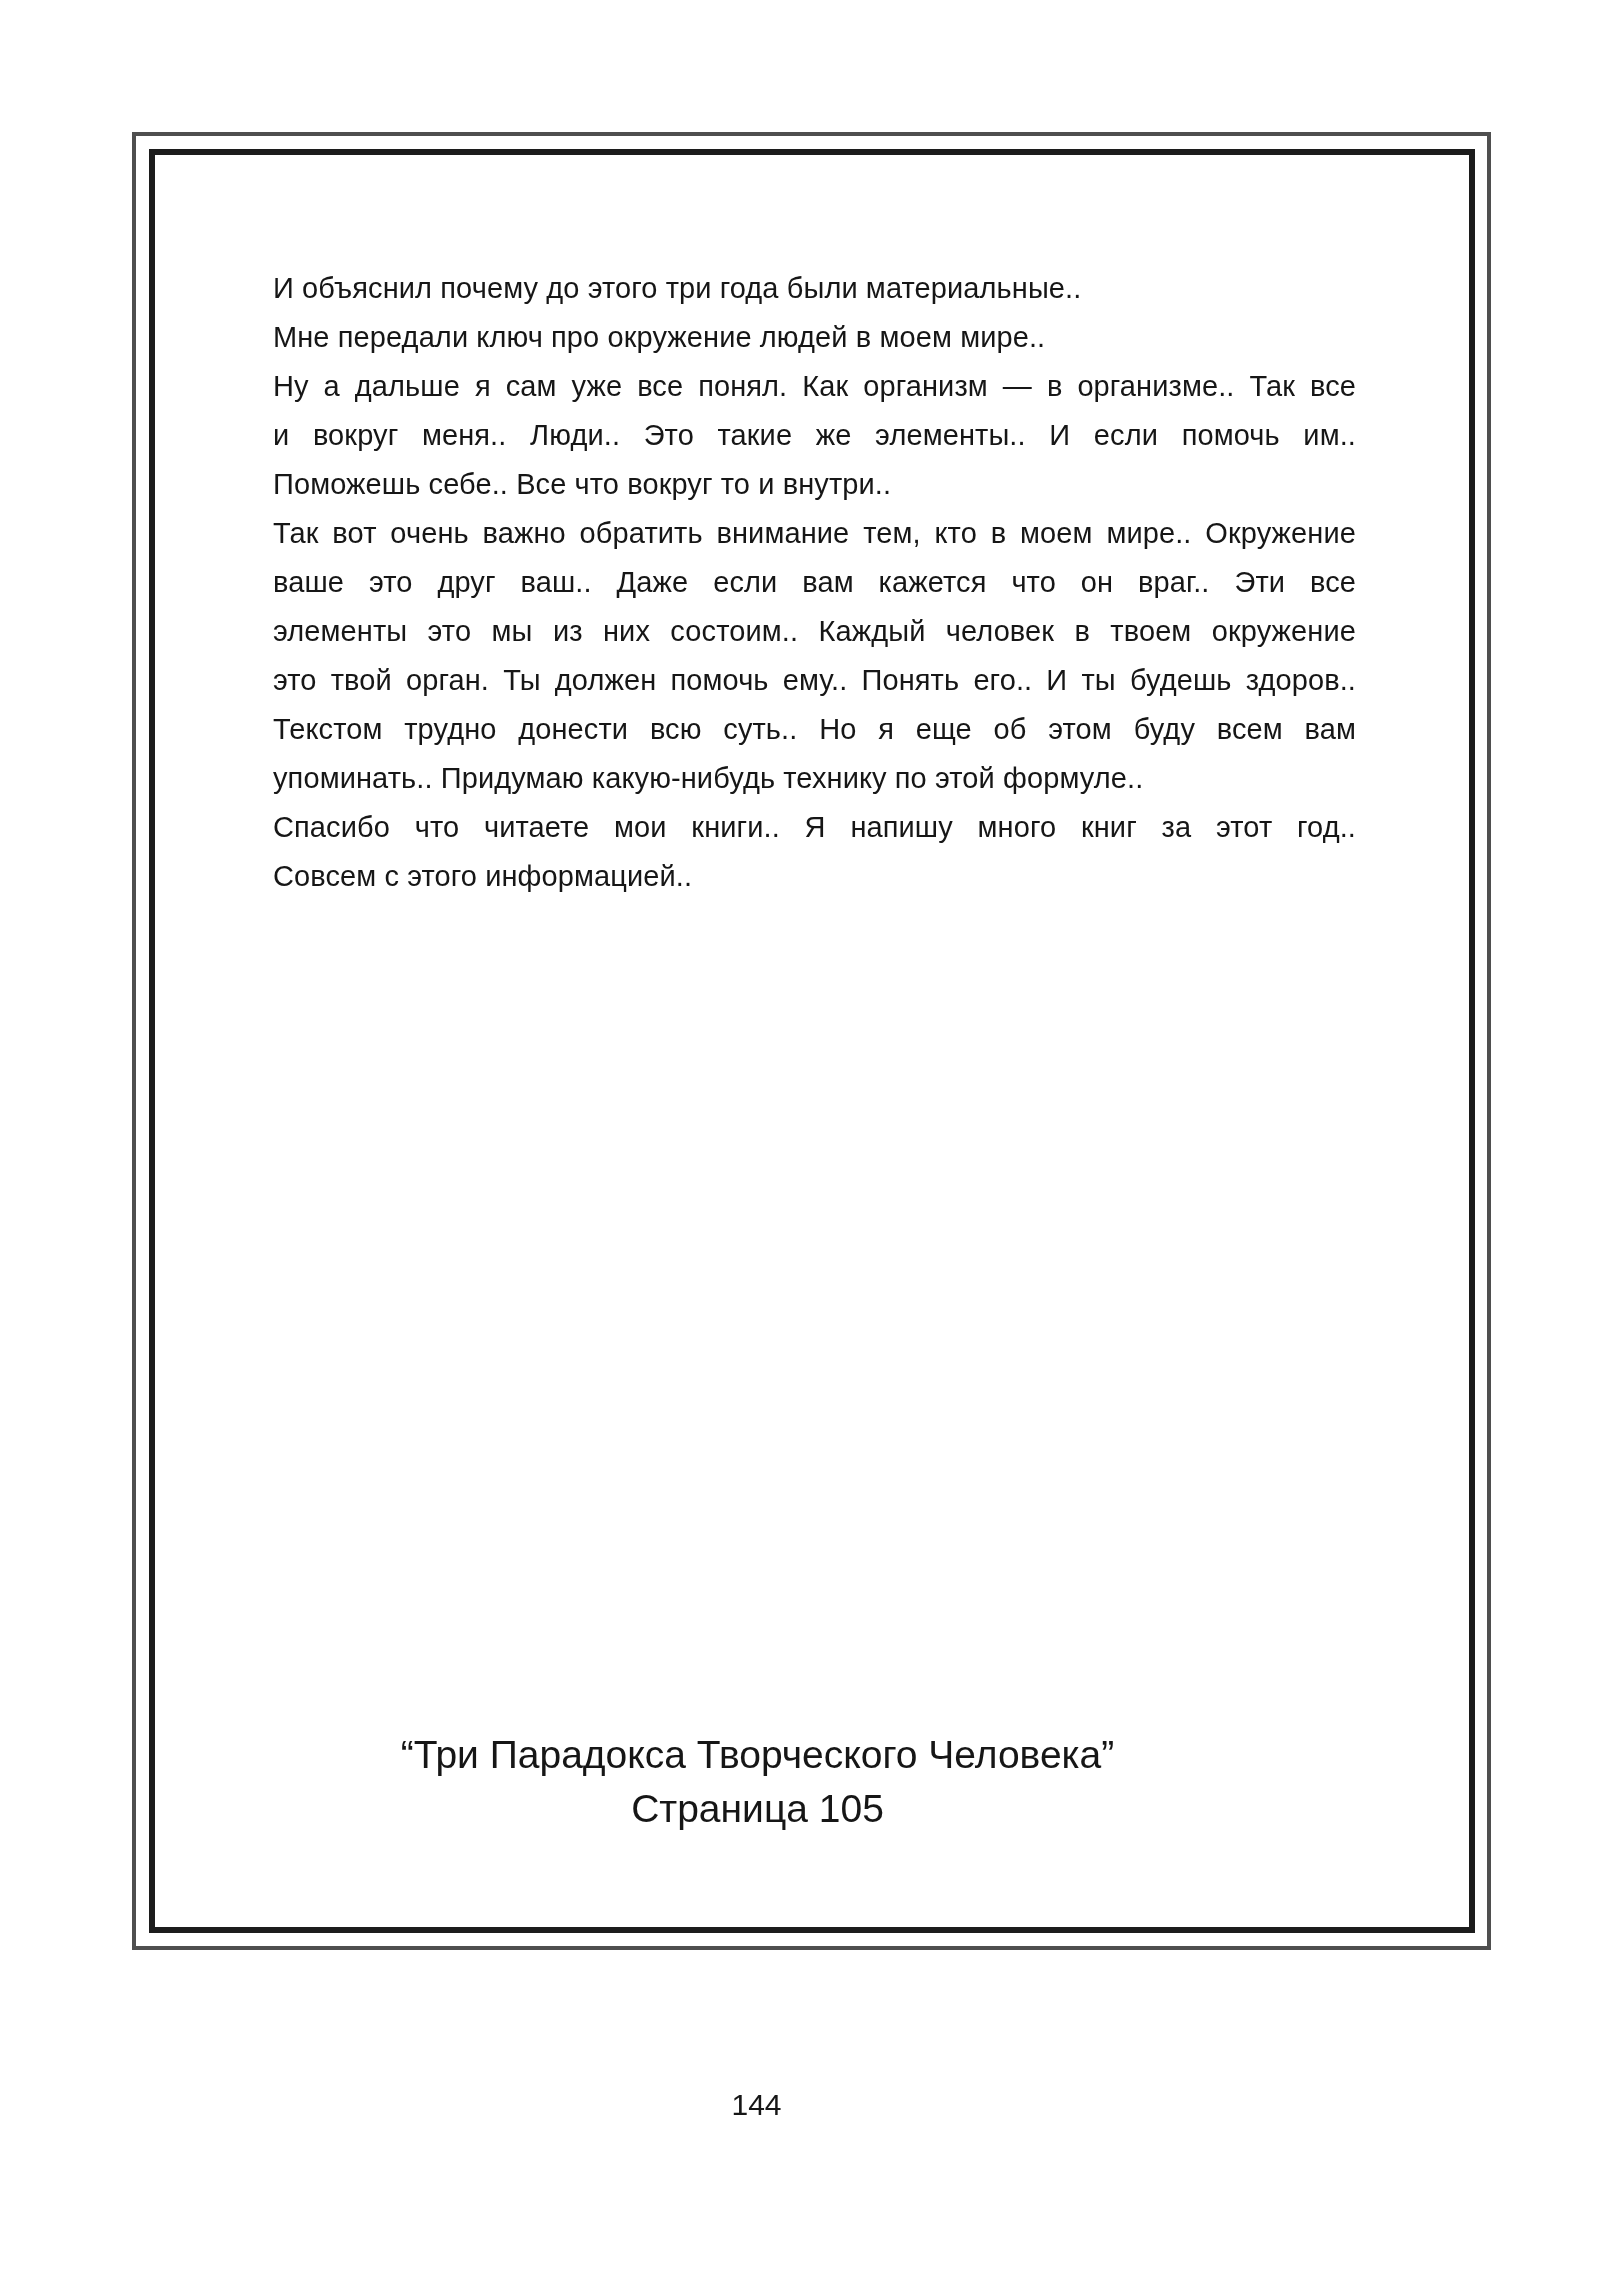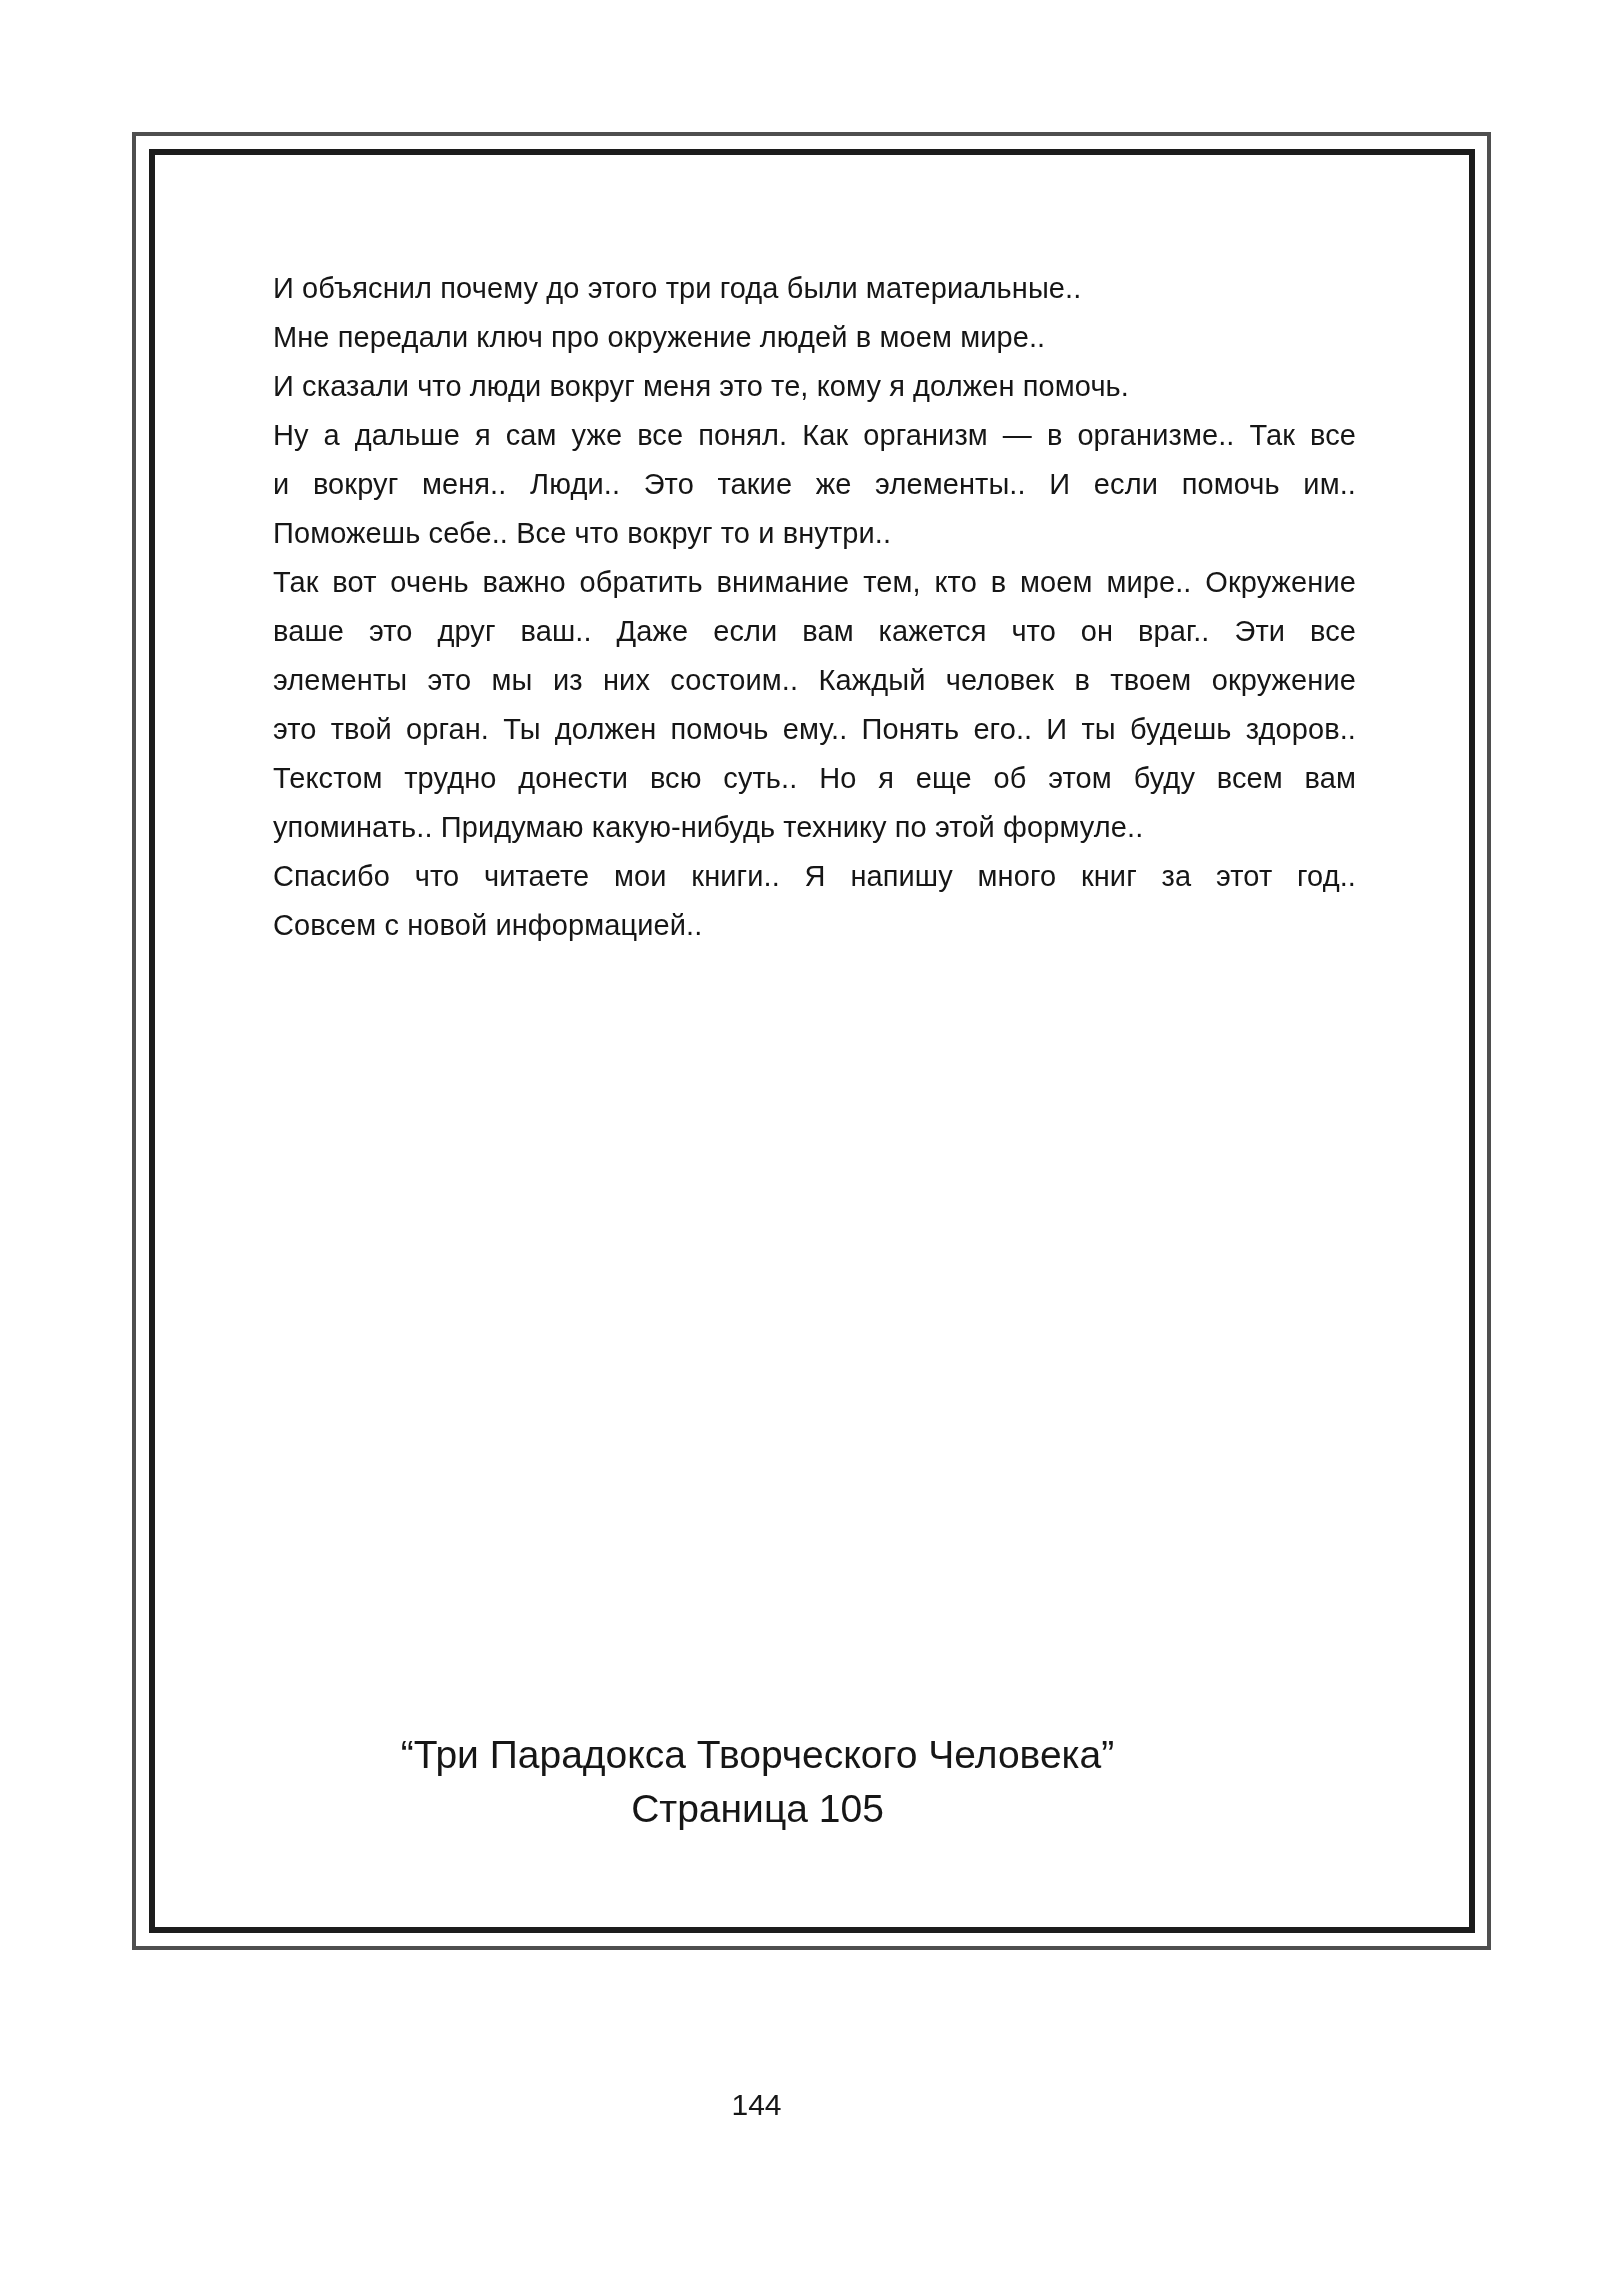--- a/index.html
+++ b/index.html
@@ -70,32 +70,31 @@
 
 <div class="page">
 
   <div class="frame-outer"></div>
   <div class="frame-inner"></div>
 
   <div class="body-text">
 
   <div class="line">И объяснил почему до этого три года были материальные..</div>
       <div class="line">Мне передали ключ про окружение людей в моем мире..</div>
-      <div class="line">И сказали что люди вокруг меня это те, кому я должен помочь.</div>
       <div class="line just">Ну а дальше я сам уже все понял. Как организм — в организме.. Так все</div>
       <div class="line just">и вокруг меня.. Люди.. Это такие же элементы.. И если помочь им..</div>
       <div class="line">Поможешь себе.. Все что вокруг то и внутри..</div>
       <div class="line just">Так вот очень важно обратить внимание тем, кто в моем мире.. Окружение</div>
       <div class="line just">ваше это друг ваш.. Даже если вам кажется что он враг.. Эти все</div>
       <div class="line just">элементы это мы из них состоим.. Каждый человек в твоем окружение</div>
       <div class="line just">это твой орган. Ты должен помочь ему.. Понять его.. И ты будешь здоров..</div>
       <div class="line just">Текстом трудно донести всю суть.. Но я еще об этом буду всем вам</div>
       <div class="line">упоминать.. Придумаю какую-нибудь технику по этой формуле..</div>
       <div class="line just">Спасибо что читаете мои книги.. Я напишу много книг за этот год..</div>
-      <div class="line">Совсем с новой информацией..</div>
+      <div class="line">Совсем с этого информацией..</div>
     </div>
 
   <div class="footer-cite">
     <div>“Три Парадокса Творческого Человека”</div>
     <div>Страница 105</div>
   </div>
 
   <div class="folio">144</div>
 
 </div>

